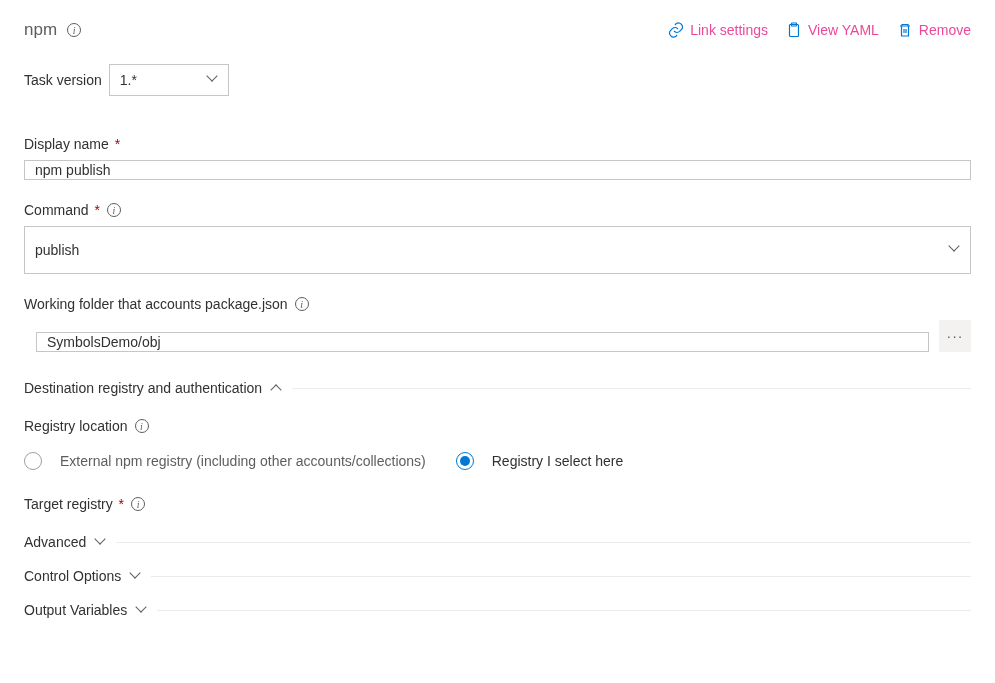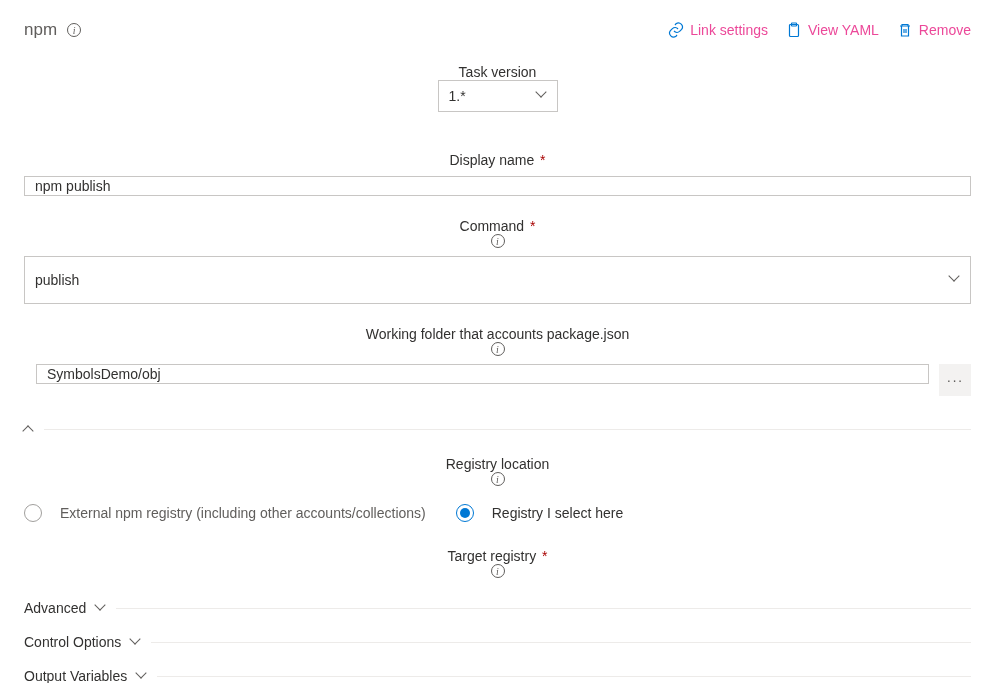--- a/index.html
+++ b/index.html
@@ -50,23 +50,22 @@
     align-items: center;
     gap: 6px;
     color: #ec4899;
     font-size: 14px;
     cursor: pointer;
   }
   .action-link svg { width: 16px; height: 16px; }
   .field-row {
     display: flex;
     align-items: center;
-    gap: 0;
+    gap: 7px;
     margin-bottom: 8px;
-    flex-direction: column;
   }
   .field-label {
     font-size: 14px;
     color: #323130;
   }
   .req { color: #a80000; margin-left: 2px; }
   .version-select {
     height: 32px;
     width: 120px;
     border: 1px solid #c8c6c4;
@@ -116,21 +115,21 @@
     font-size: 14px;
     background: #fff;
     position: relative;
     display: flex;
     align-items: center;
     cursor: pointer;
   }
   .input-with-btn {
     display: flex;
     gap: 10px;
-    align-items: flex-start;
+    align-items: flex-end;
     padding-left: 12px;
   }
   .more-btn {
     width: 32px;
     height: 32px;
     background: #f3f2f1;
     display: flex;
     align-items: center;
     justify-content: center;
     cursor: pointer;
@@ -299,20 +298,21 @@
   </div>
   <div class="input-with-btn">
     <input class="text-input" value="SymbolsDemo/obj" style="">
     <div class="more-btn">
       <span>···</span>
     </div>
   </div>
 </div>
 
 <div class="section-head">
+  <span class="section-title">Destination registry and authentication</span>
   <span class="chev-up"></span>
   <div class="section-line"></div>
 </div>
 
 <div class="field-row">
   <span class="field-label">Registry location</span>
   <span class="info-icon">i</span>
 </div>
 
 <div class="radio-row">

